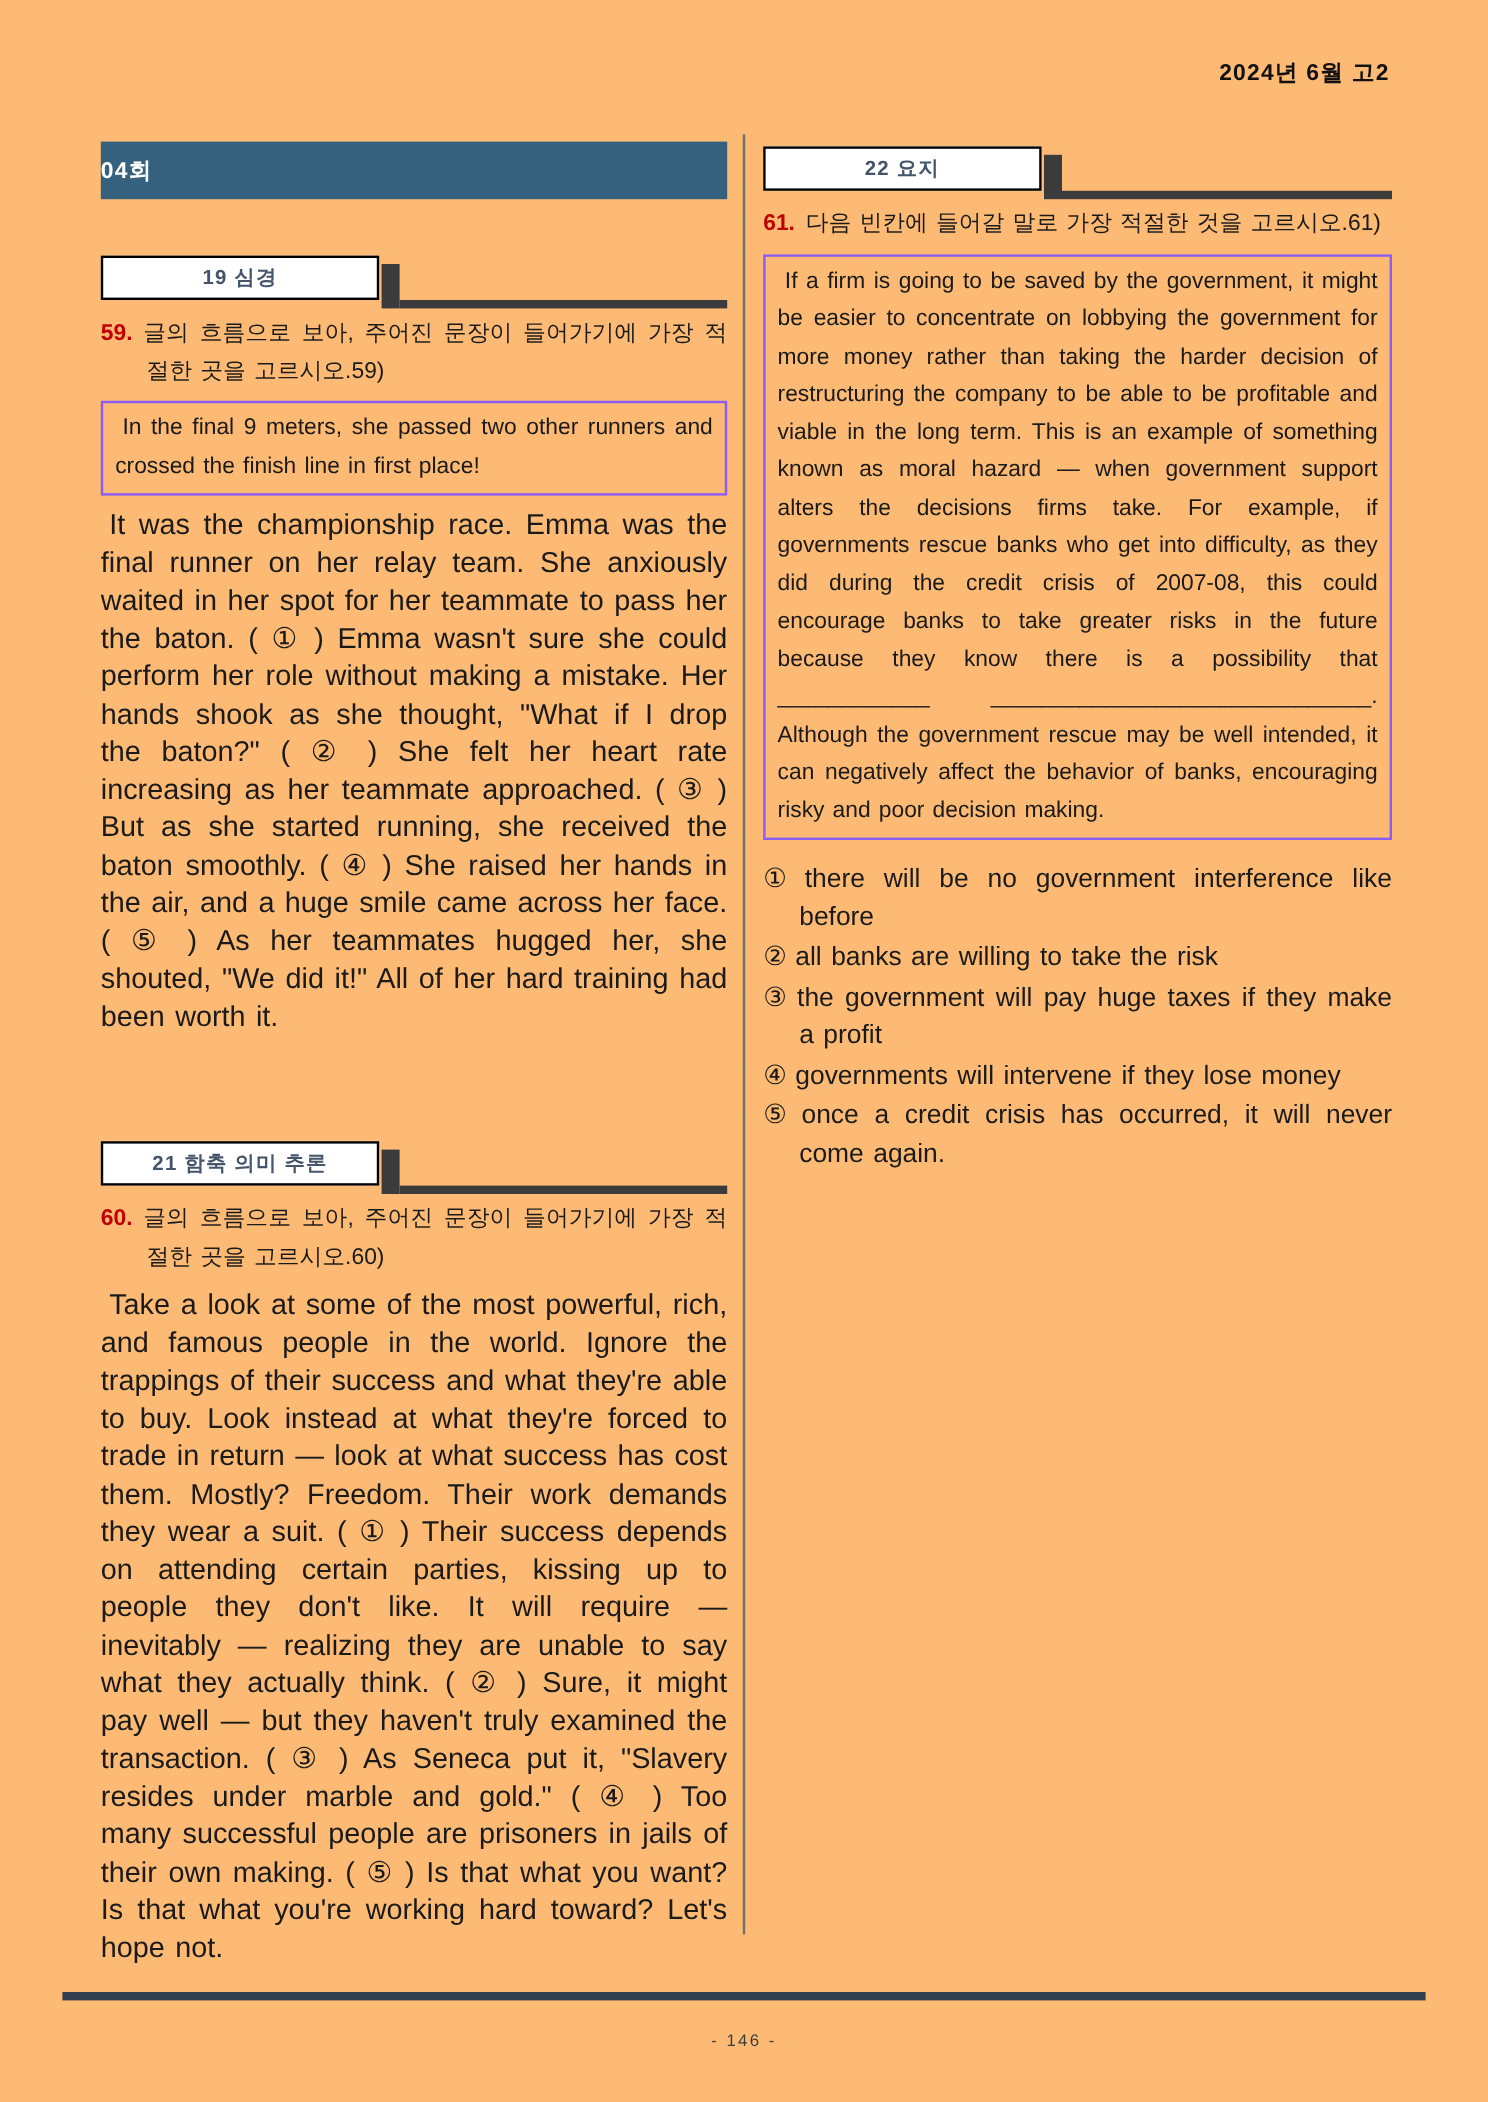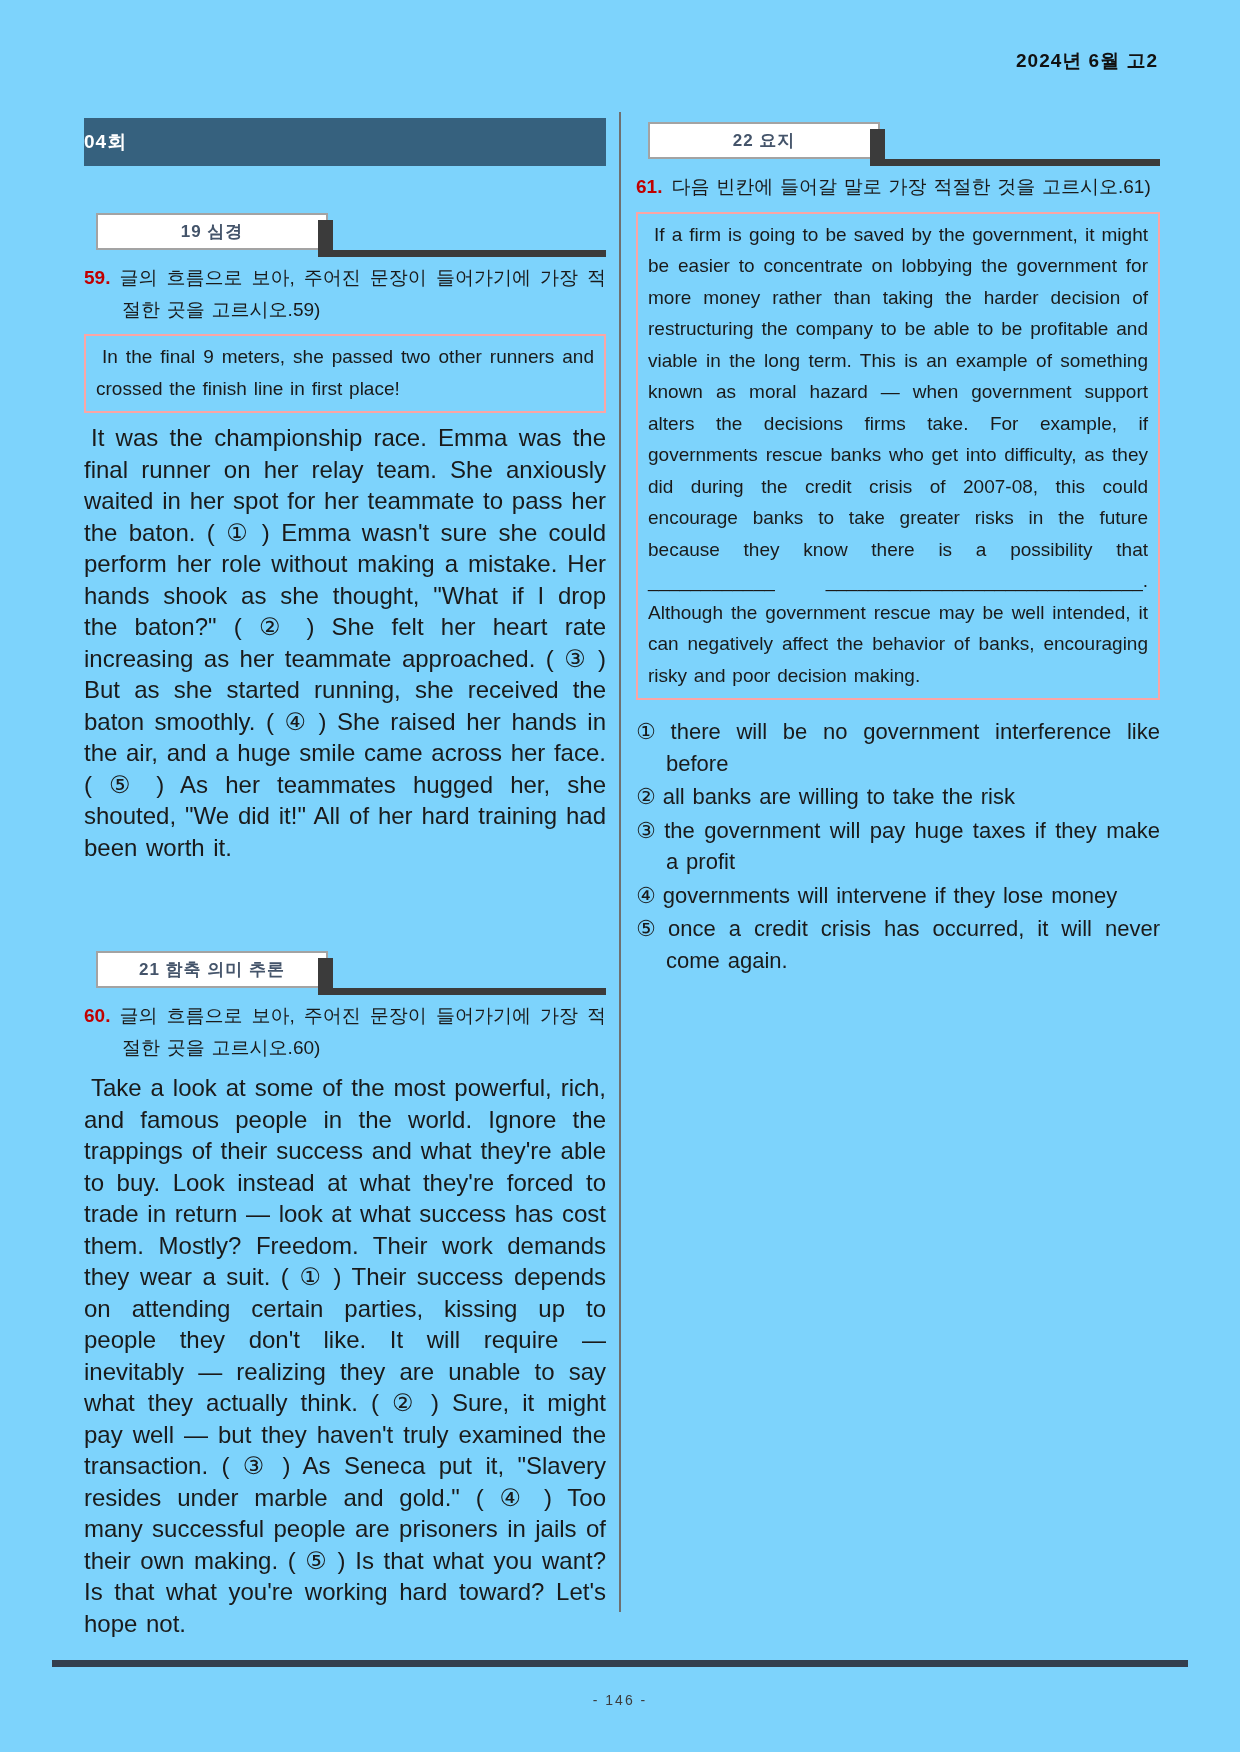--- a/index.html
+++ b/index.html
@@ -1,19 +1,19 @@
 <!DOCTYPE html>
 <html style="--banner-bg: #36617e; --tag-text: #44546a; --tag-shadow: #3b3b3b; --q-red: #c00000; --footer-bar: #333f4e; --body-text: #1a1a1a;"><head>
 <meta charset="utf-8">
 <style>
   * { margin:0; padding:0; box-sizing:border-box; }
   html,body { background:#e8e8e8; }
   .page {
     position:relative; width:1240px; height:1752px; margin:0 auto;
-    background:#7dd3fc; overflow:hidden;
+    background:#fdba74; overflow:hidden;
     font-family:"Liberation Sans","DejaVu Sans",sans-serif;
     color:var(--body-text,#1a1a1a);
   }
   .header {
     position:absolute; top:48px; right:82px;
     font-size:19px; font-weight:bold; letter-spacing:1px; color:#111;
   }
   .divider {
     position:absolute; left:619px; top:112px; width:2px; height:1500px;
     background:#6f6f6f;
@@ -27,22 +27,22 @@
     background:var(--banner-bg,#36617e);
     display:flex; align-items:center; justify-content:flex-start;
   }
   .banner span { color:#ffffff; font-size:19px; font-weight:bold; letter-spacing:1px; }
 
   .tag-row { position:relative; height:43px; }
   .tag-row.first { margin-top:47px; }
   .tag-row.right-first { margin-top:122px; }
   .tag-row.mid { margin-top:88px; }
   .tag-box {
-    position:absolute; left:12px; top:0; width:232px; height:37px;
-    background:#fff; border:2px solid #a3a3a3;
+    position:absolute; left:0; top:0; width:232px; height:37px;
+    background:#fff; border:2px solid #000000;
     display:flex; align-items:center; justify-content:center;
   }
   .tag-box span {
     font-size:17px; font-weight:bold; color:var(--tag-text,#44546a); letter-spacing:1px;
   }
   .tag-shadow {
     position:absolute; left:234px; top:7px; width:15px; height:37px;
     background:var(--tag-shadow,#3b3b3b);
   }
   .tag-line {
@@ -51,21 +51,21 @@
   }
 
   .question {
     margin-top:6px; padding-left:38px; text-indent:-38px;
     font-size:19px; line-height:31.5px; text-align:justify; word-spacing:0.08em;
   }
   .qnum { color:var(--q-red,#c00000); font-weight:bold; margin-right:9px; }
   .footnote { font-size:19px; }
 
   .given-box {
-    margin-top:9px; border:2px solid #fca5a5; padding:5px 10px 7px;
+    margin-top:9px; border:2px solid #8b5cf6; padding:5px 10px 7px;
     font-size:19px; line-height:31.5px; text-align:justify; word-spacing:0.08em;
     text-indent:6px;
   }
   .passage {
     margin-top:9px; font-size:24px; line-height:31.5px;
     text-align:justify; word-spacing:0.08em; text-indent:7px;
   }
   .choices { margin-top:16px; }
   .choice {
     padding-left:30px; text-indent:-30px; margin-bottom:2px;

